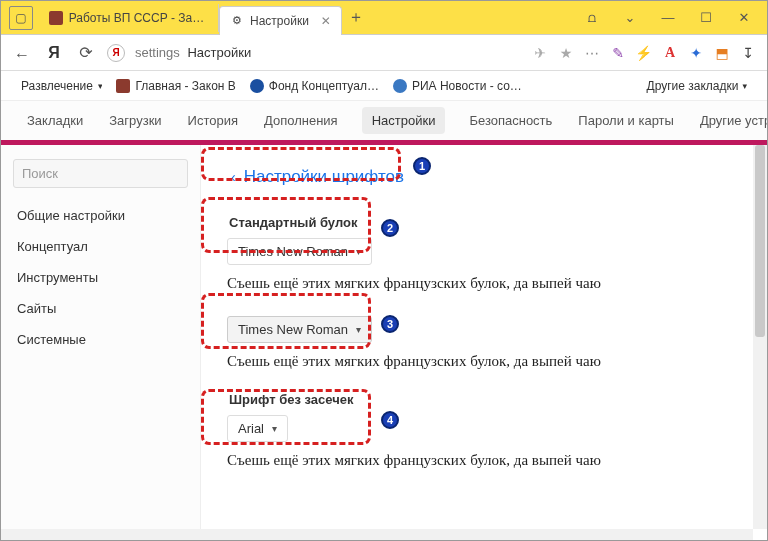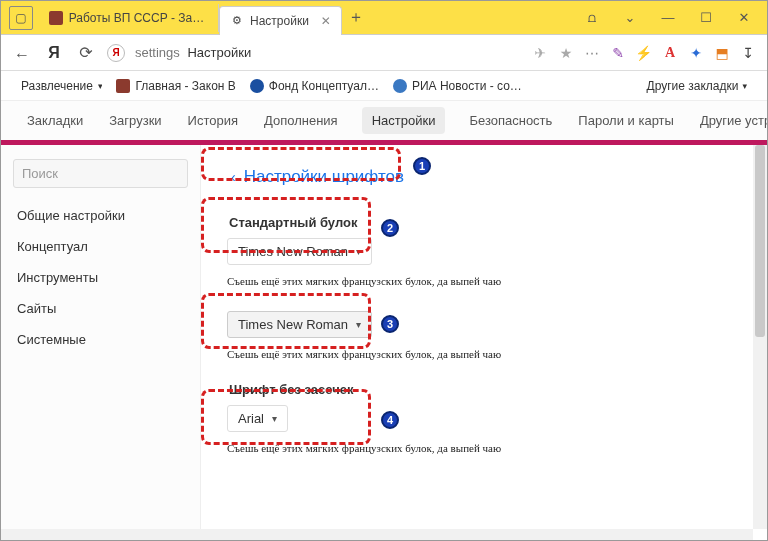--- a/index.html
+++ b/index.html
@@ -53,21 +53,21 @@
 
 .content { flex:1; padding:16px 22px; overflow:auto; position:relative; }
 .backrow { display:flex; align-items:center; gap:8px; color:#1a73e8; font-size:17px; padding:6px 8px; }
 .backrow .chev { color:#1a73e8; font-size:14px; }
 
 .section { margin-top:18px; }
 .sec-label { font-weight:bold; font-size:13px; padding:4px 6px 2px; }
 .dropdown { display:inline-flex; align-items:center; gap:8px; border:1px solid #ccc; background:#f3f3f3; border-radius:3px; padding:5px 10px; margin:6px 4px 4px; font-size:13px; }
 .dropdown.plain { background:#fff; border:1px solid #ddd; }
 .dropdown .dcaret { font-size:10px; color:#555; }
-.sample { font-family: "Times New Roman", serif; font-size:11px; color:#222; margin-top:6px; padding-left:4px; }
+.sample { font-family: "Times New Roman", serif; font-size:15px; color:#222; margin-top:6px; padding-left:4px; }
 
 
 .annot { position:absolute; border:3px dashed #d62020; border-radius:8px; pointer-events:none; }
 .badge { position:absolute; width:18px; height:18px; border-radius:50%; background:#1a3fb5; border:2px solid #0a2570; color:#fff; font-size:11px; font-weight:bold; display:flex;align-items:center;justify-content:center; pointer-events:none;}
 
 
 .scrollbar-v { position:absolute; right:1px; top:145px; bottom:12px; width:14px; background:#f1f1f1; }
 .scrollbar-v .thumb { position:absolute; top:0; left:2px; right:2px; height:50%; background:#c9c9c9; border-radius:3px; }
 .scrollbar-h { position:absolute; left:1px; right:15px; bottom:1px; height:11px; background:#f1f1f1; }
 </style>

